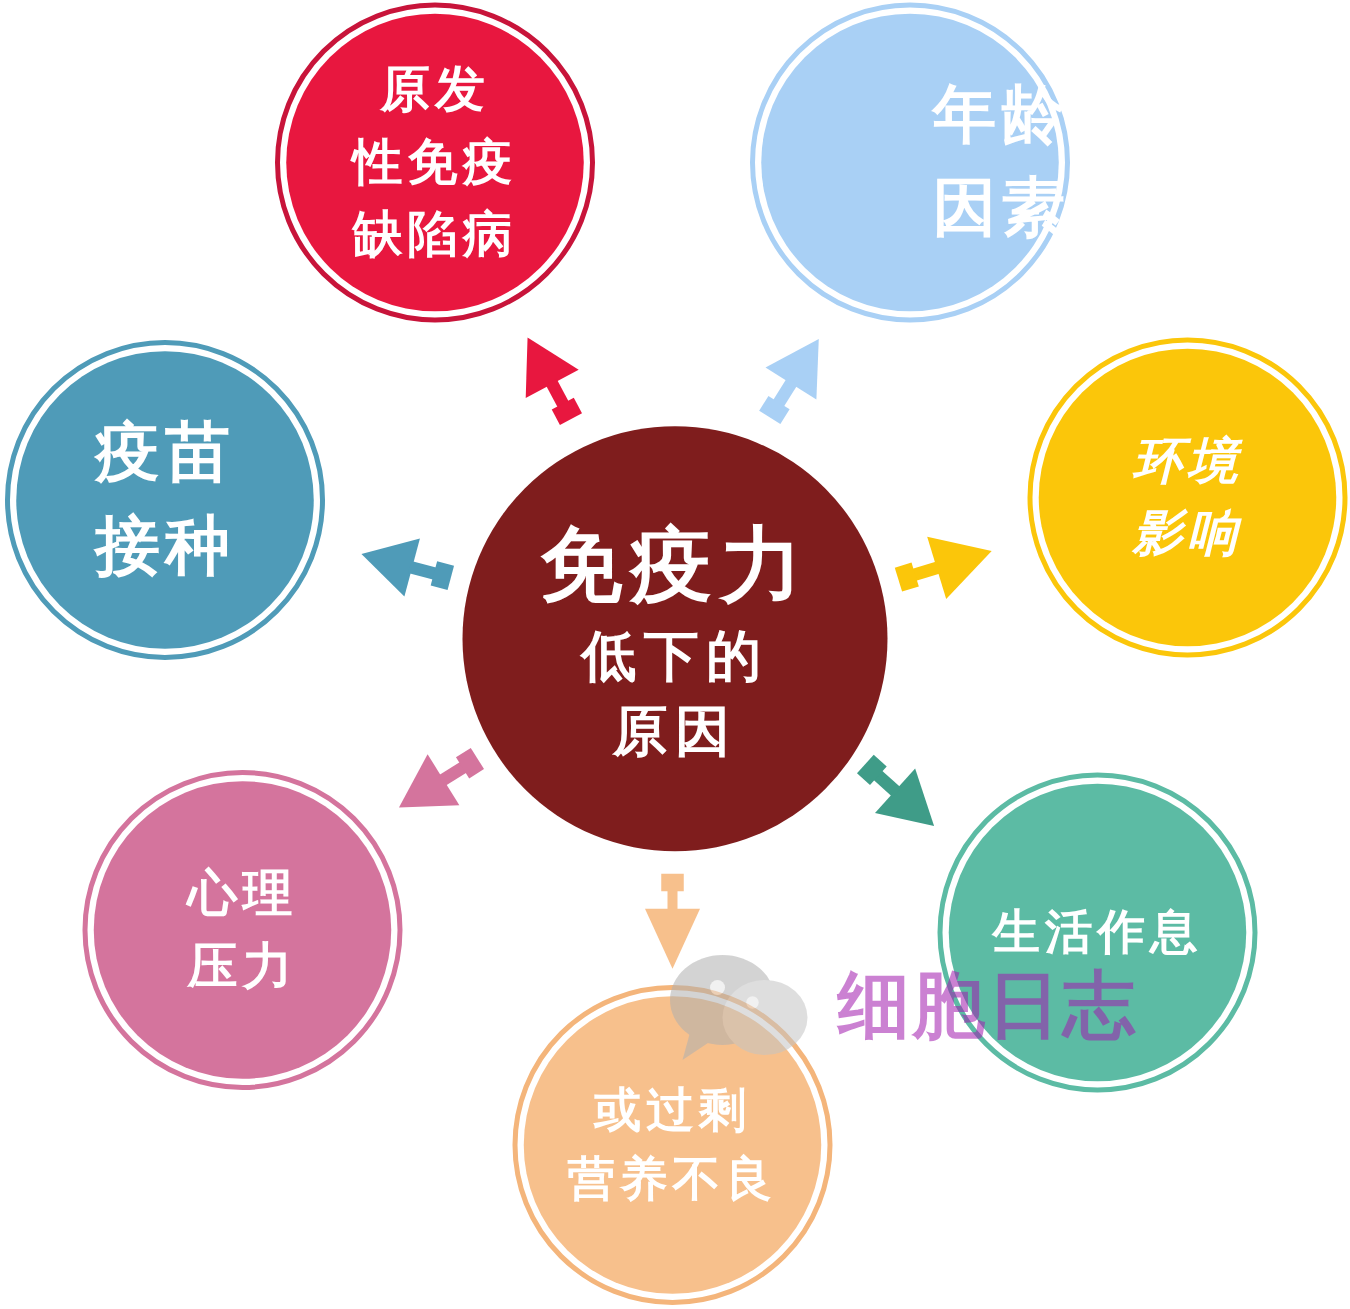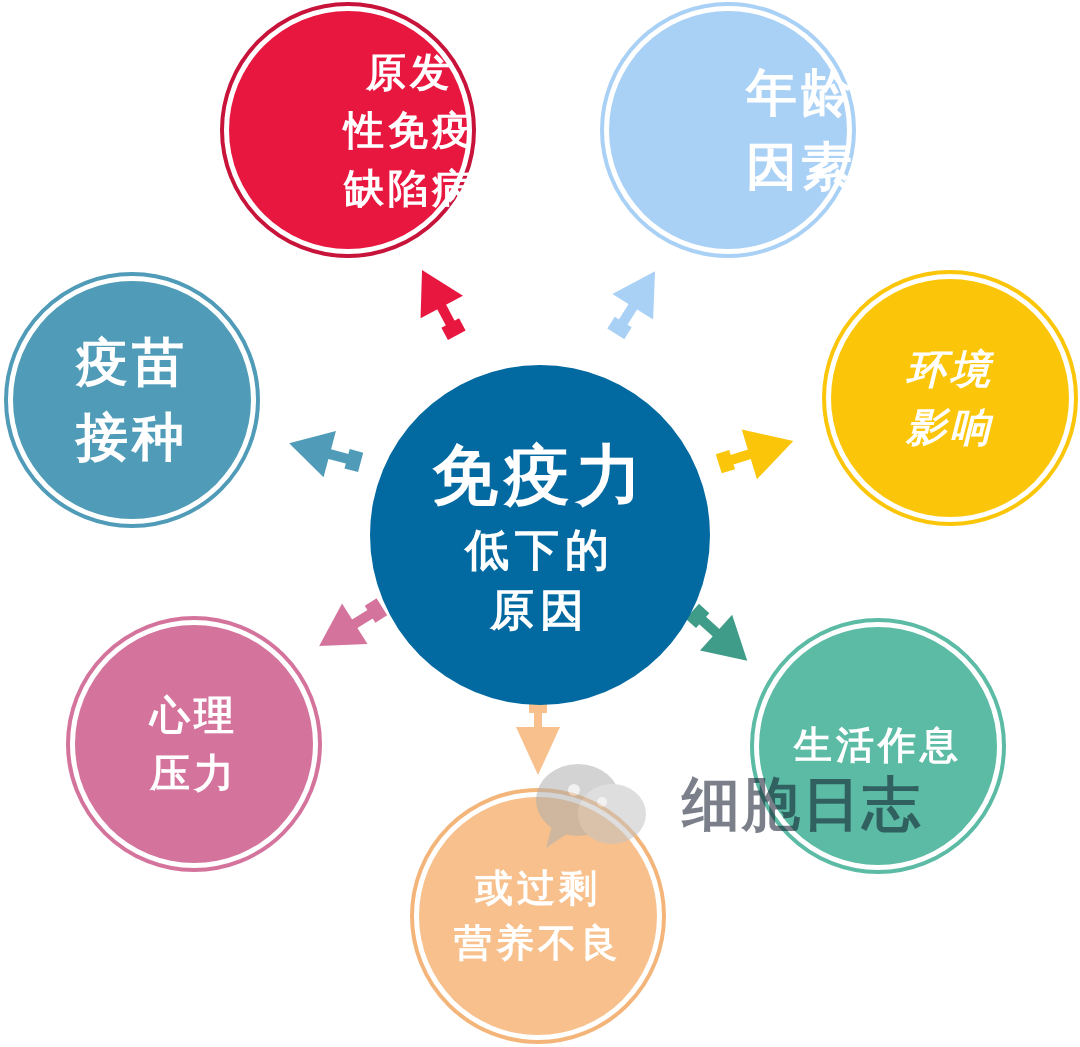--- a/index.html
+++ b/index.html
@@ -10,21 +10,21 @@
           color: #ffffff; font-weight: bold; text-align: center; letter-spacing: 4px; }
   .node .ring { position: absolute; inset: 0; border-radius: 50%; border: 4px solid; box-sizing: border-box; }
   .node .fill { position: absolute; inset: 9px; border-radius: 50%; }
   .node .label { position: relative; z-index: 2; line-height: 1.45; }
   .center .label { line-height: 1.35; }
   .center .big { font-size: 66px; display: block; letter-spacing: 6px; }
   .center .small { font-size: 44px; display: block; letter-spacing: 6px; }
   svg.arrows { position: absolute; left: 0; top: 0; }
   .watermark { position: absolute; left: 530px; top: 760px; display: flex; align-items: center;
                opacity: 0.55; z-index: 5; }
-  .watermark .text { font-size: 58px; font-weight: bold; color: #0f172a; letter-spacing: 2px; margin-left: 32px; }
+  .watermark .text { font-size: 58px; font-weight: bold; color: #a21caf; letter-spacing: 2px; margin-left: 20px; }
 </style>
 </head>
 <body>
 
 <svg class="arrows" width="1080" height="1047">
 
   <g fill="#e8173f" transform="translate(438,300) rotate(-28)">
     <polygon points="0,-34 -24,8 24,8"></polygon>
       <rect x="-5" y="6" width="10" height="22"></rect>
       <rect x="-10" y="26" width="20" height="14"></rect>
@@ -60,29 +60,29 @@
       <rect x="-10" y="26" width="20" height="14"></rect>
   </g>
 
   <g fill="#4f9bb8" transform="translate(322,452) rotate(-75)">
     <polygon points="0,-34 -24,8 24,8"></polygon>
       <rect x="-5" y="6" width="10" height="22"></rect>
       <rect x="-10" y="26" width="20" height="14"></rect>
   </g>
 </svg>
 
-<div class="node center" style="left:370px; top:365px; width:340px; height:340px; background:#0369a1;">
+<div class="node center" style="left:370px; top:341px; width:340px; height:340px; background:#7f1d1d;">
   <div class="label">
     <span class="big">免疫力</span>
     <span class="small">低下的</span>
     <span class="small">原因</span>
   </div>
 </div>
 
-<div class="node" style="left:220px; top:2px; width:256px; height:256px; font-size:40px;align-items:flex-end;">
+<div class="node" style="left:220px; top:2px; width:256px; height:256px; font-size:40px;">
   <div class="ring" style="border-color:#c8143a;"></div>
   <div class="fill" style="background:#e8173f;"></div>
   <div class="label">
     <div>原发</div>
     <div>性免疫</div>
     <div>缺陷病</div>
   </div>
 </div>
 
 <div class="node" style="left:600px; top:2px; width:256px; height:256px; font-size:51px;align-items:flex-end;">

